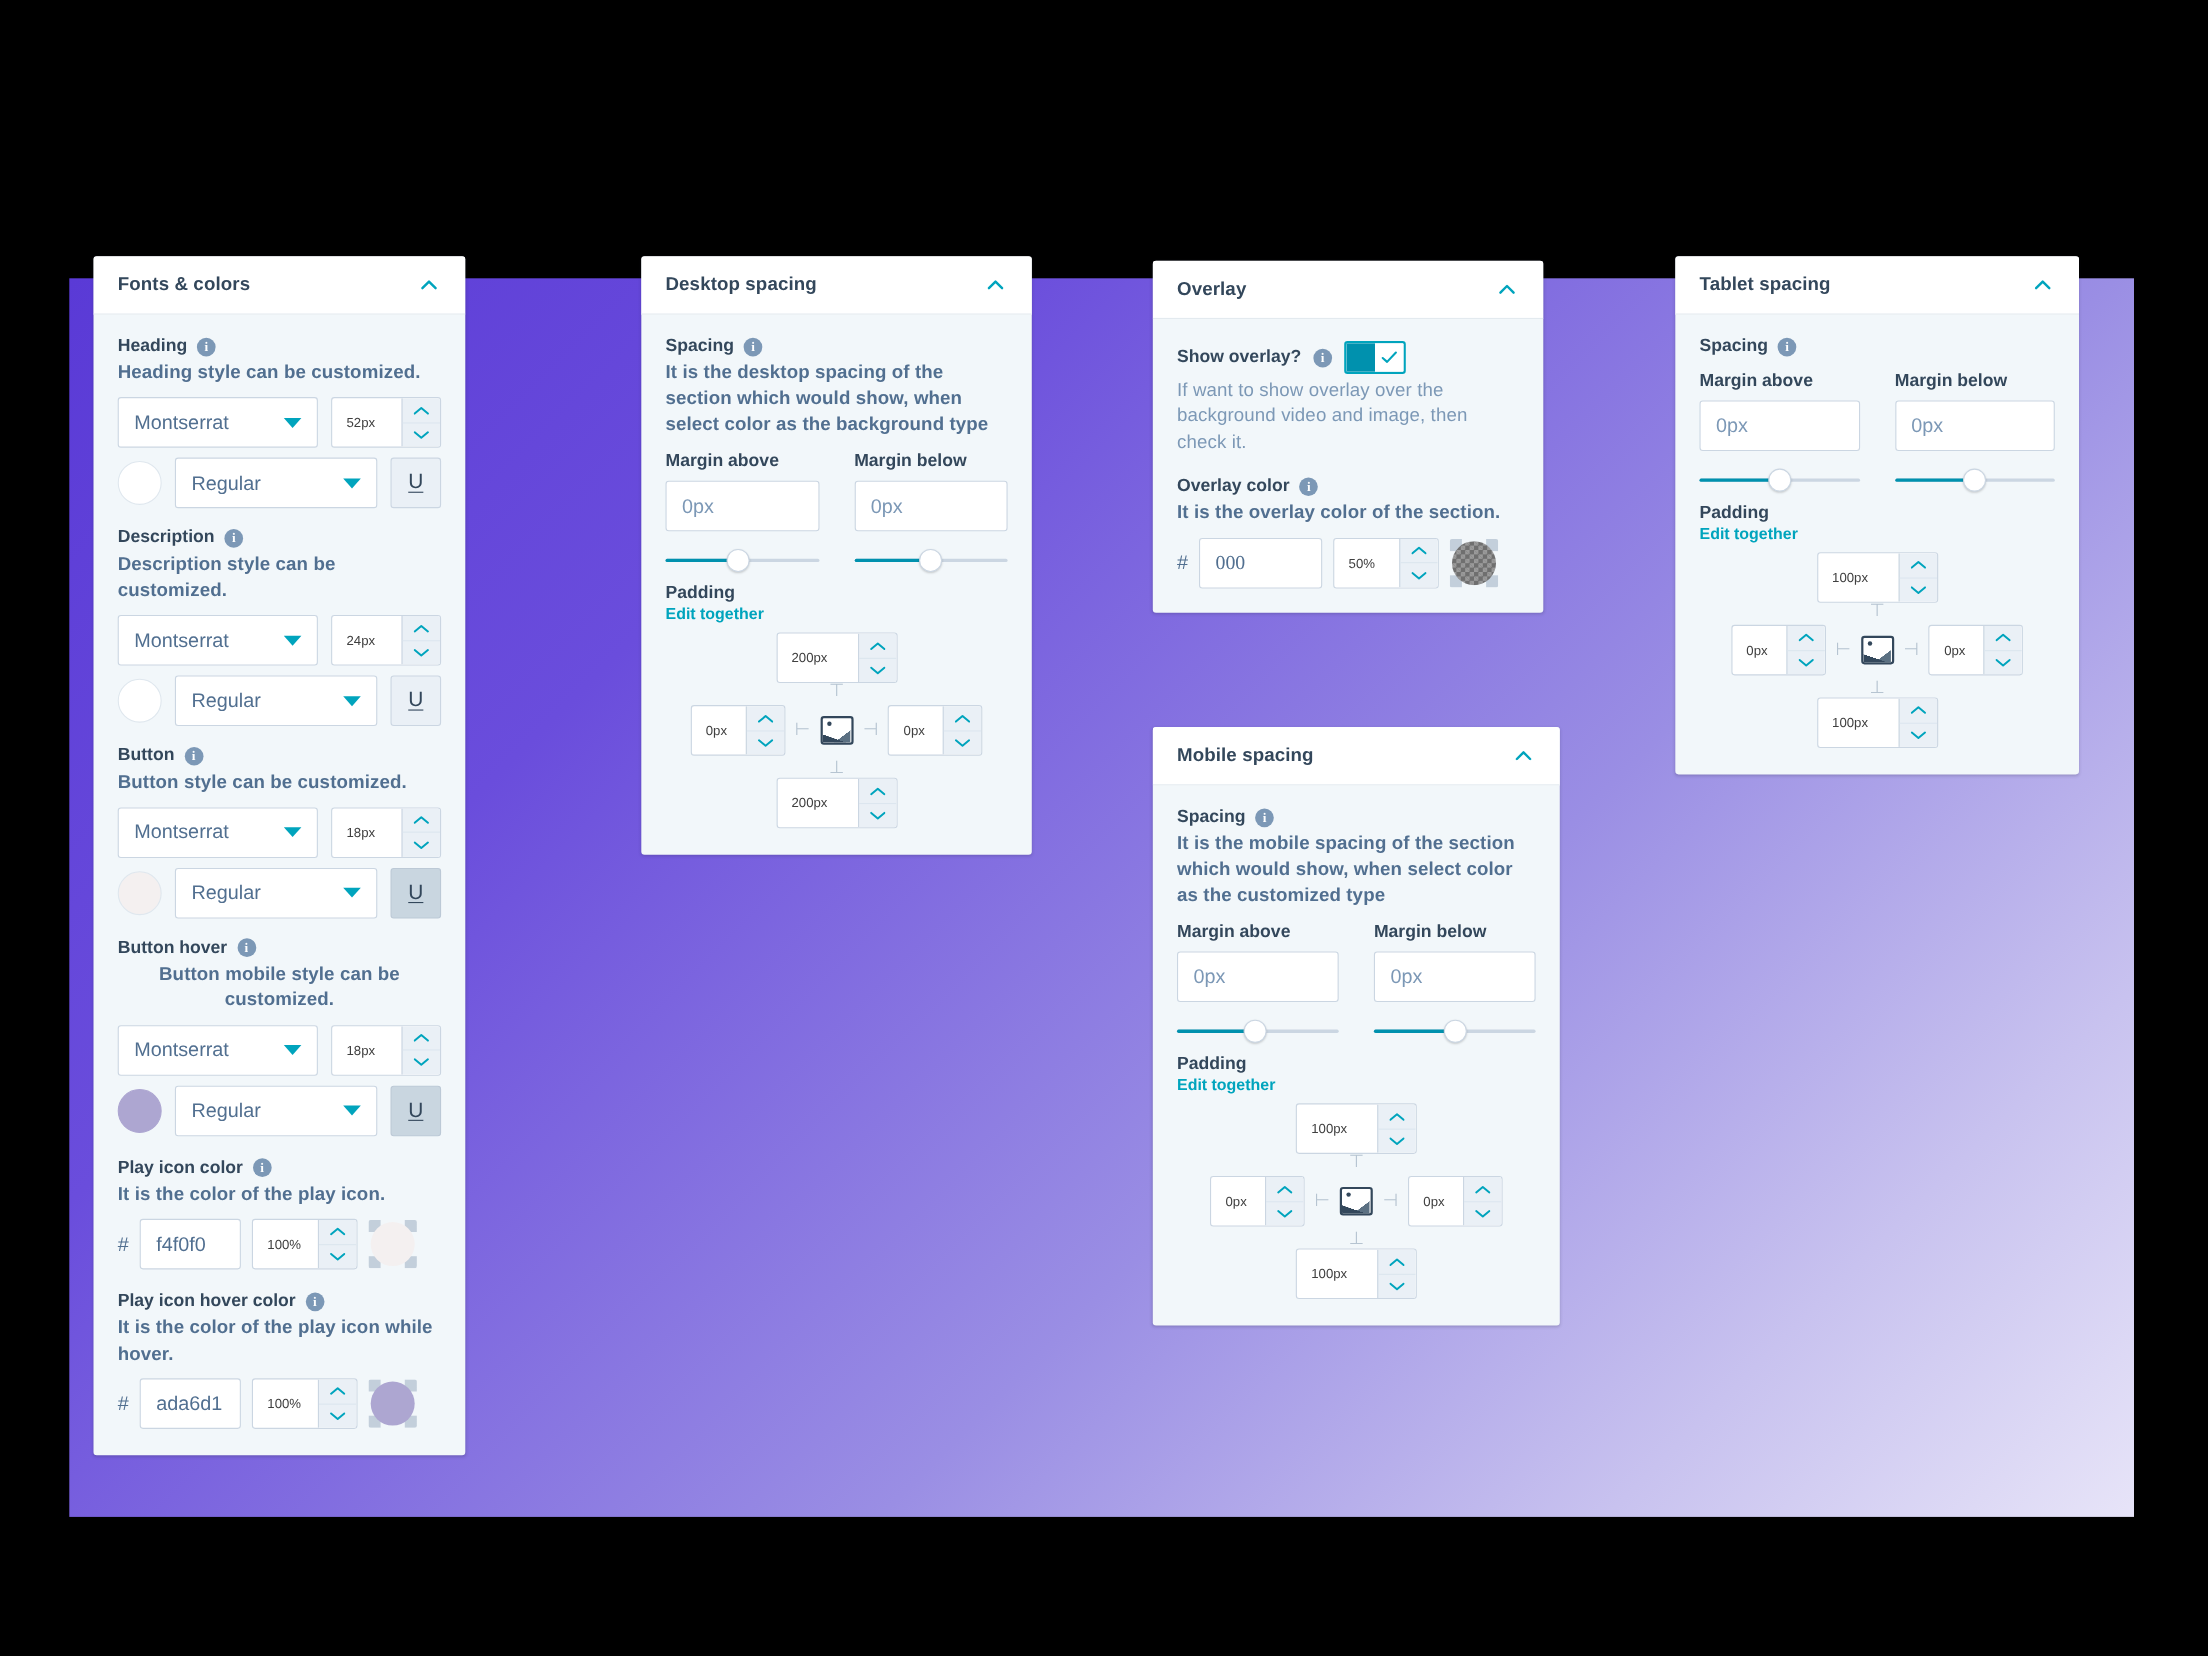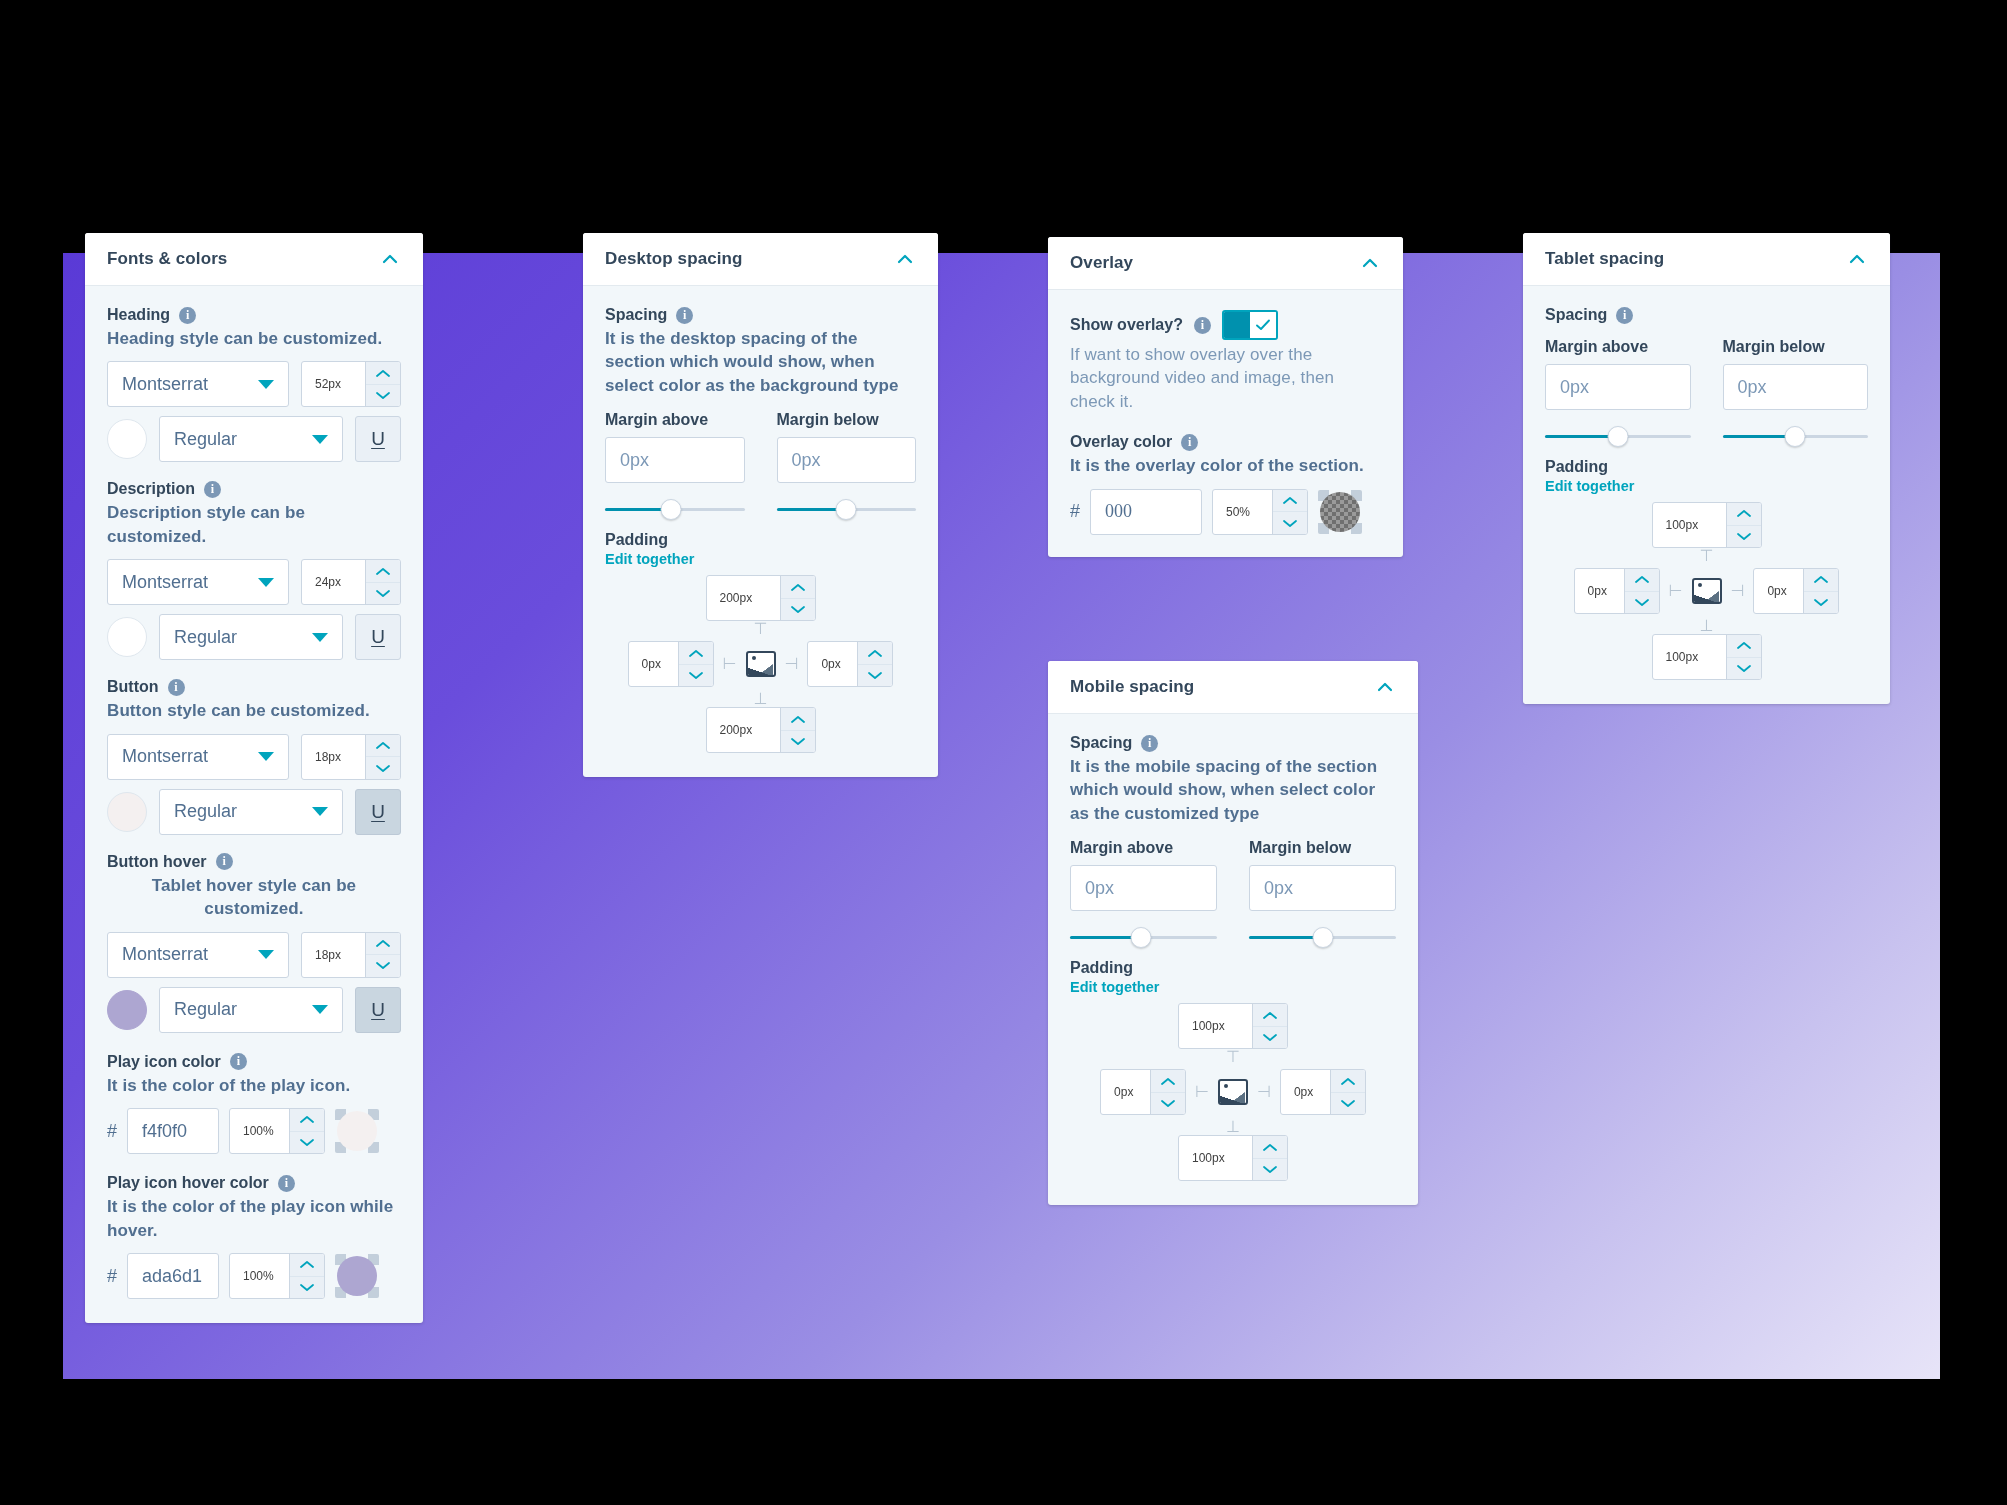--- a/index.html
+++ b/index.html
@@ -248,21 +248,21 @@
               <u>U</u>
             </span>
         </div>
       </div>
 
       <div style="margin-bottom:20px;text-align:center;">
         <div class="fld-label">
           <span>Button hover</span>
           <span class="info-i">i</span>
         </div>
-        <div class="fld-desc">Tablet hover style can be customized.</div>
+        <div class="fld-desc">Button mobile style can be customized.</div>
         <div class="row" style="margin-bottom:9px;">
           <div class="select" style="flex:1;">
             <span>Montserrat</span>
             <span class="caret"></span>
           </div>
           <div class="spin" style="width:100px;">
             <span class="val">18px</span>
             <span class="arrows">
               <div>
                   <svg width="14" height="9" viewBox="0 0 14 9">

